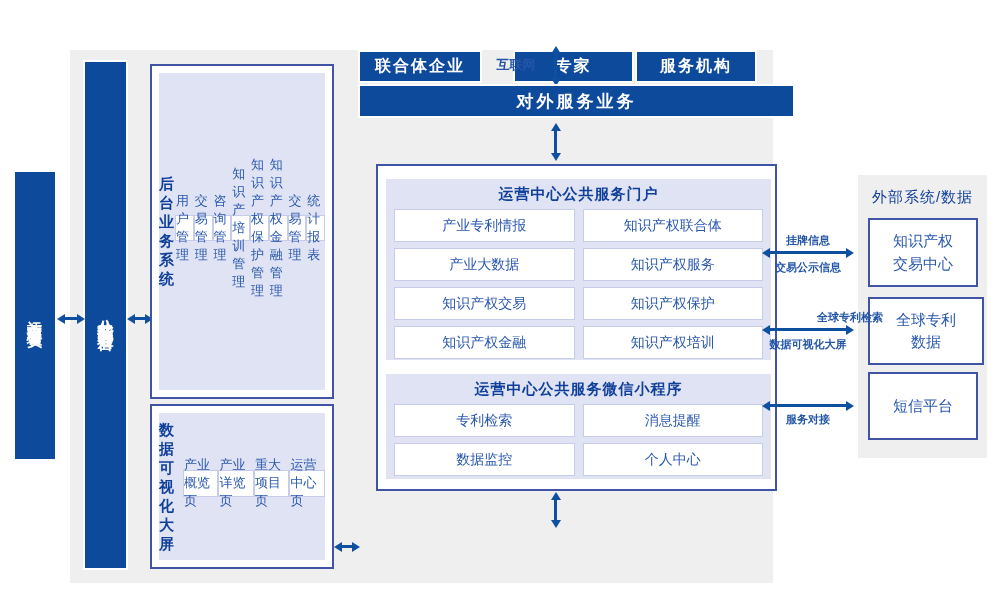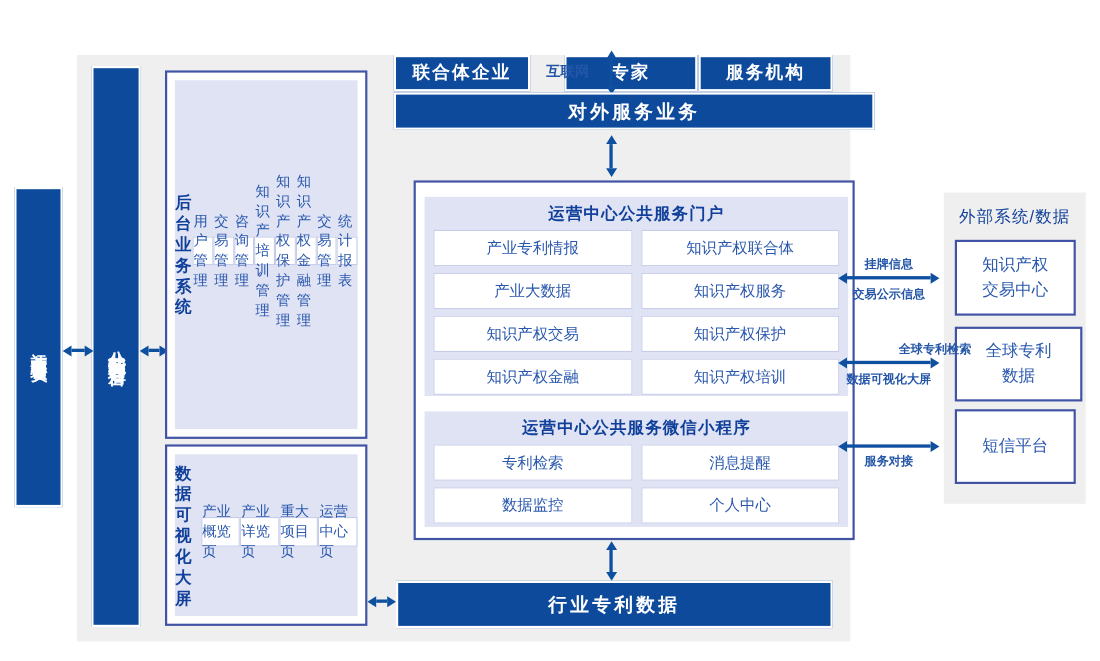--- a/index.html
+++ b/index.html
@@ -158,23 +158,20 @@
         <div class="grid-item">专利检索</div>
         <div class="grid-item">消息提醒</div>
         <div class="grid-item">数据监控</div>
         <div class="grid-item">个人中心</div>
       </div>
     </div>
   </div>
 
   <div class="varrow" style="left:554px;top:500px;height:20px;"></div>
 
-  <div class="abs bluebox bar-h" style="left:360px;top:528px;width:397px;height:43px;">
-      <span>行业专利数据</span>
-    </div>
 
   <div class="harrow" style="left:342px;top:545px;width:10px;"></div>
 
   <div class="abs ext-title" style="left:860px;top:188px;width:125px;">外部系统/数据</div>
   <div class="abs ext-box" style="left:868px;top:218px;width:110px;height:69px;">知识产权
 交易中心</div>
   <div class="abs ext-box" style="left:868px;top:297px;width:116px;height:68px;">全球专利
 数据</div>
   <div class="abs ext-box" style="left:868px;top:372px;width:110px;height:68px;">短信平台</div>
 

